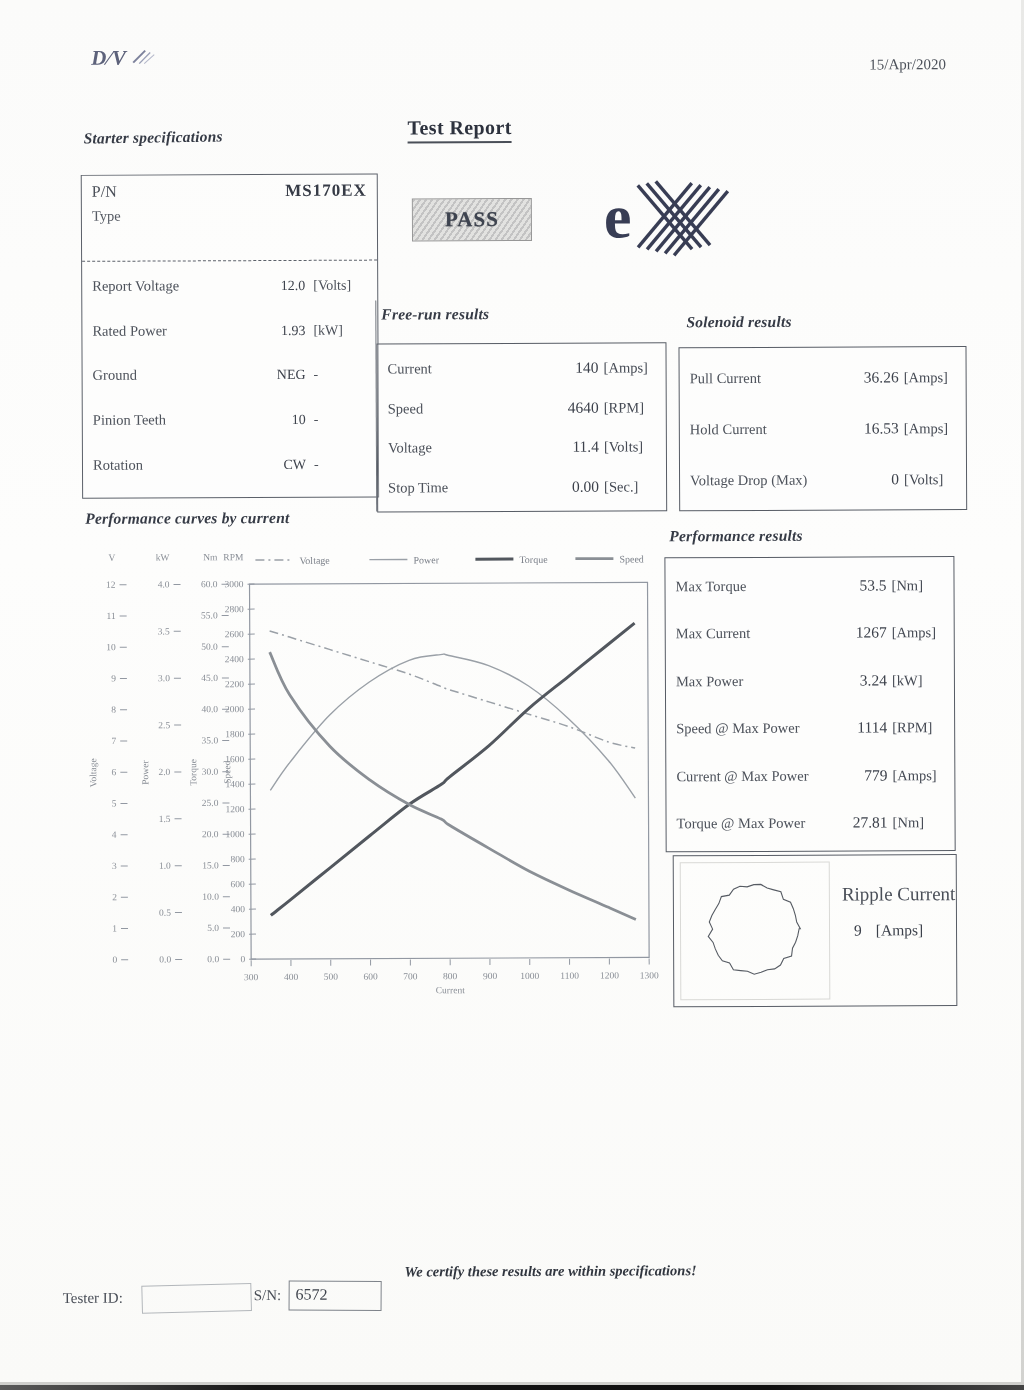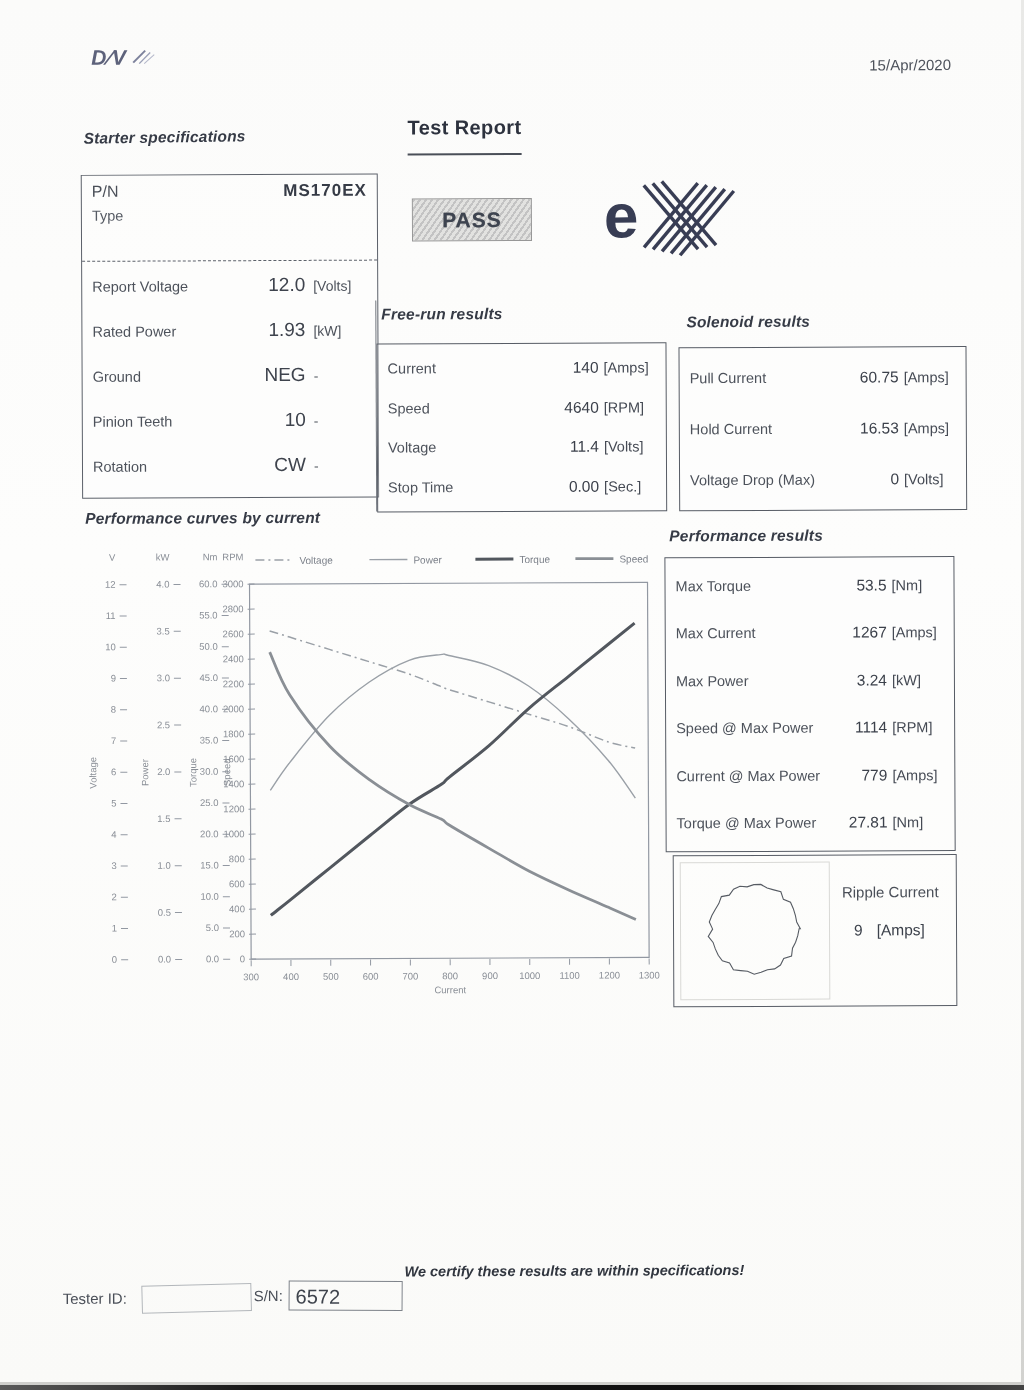--- a/index.html
+++ b/index.html
@@ -1,35 +1,35 @@
 <!DOCTYPE html>
 <html><head>
 <meta charset="utf-8">
 <style>
   html,body{margin:0;padding:0;background:#ffffff;}
   .sheet{
     position:relative;width:1024px;height:1390px;overflow:hidden;
     background:
       linear-gradient(180deg,#fbfbfa 0%,#fdfdfc 40%,#fafaf8 100%);
-    font-family:Liberation Sans, sans-serif;color:#4a4f58;
+    font-family:Liberation Serif, serif;color:#4a4f58;
   }
   .tilt{position:absolute;left:0;top:0;width:1024px;height:1390px;
     transform:rotate(-0.25deg);transform-origin:50% 50%;}
   
   .scan-bottom{position:absolute;left:0;right:0;bottom:0;height:5px;
     background:linear-gradient(90deg,#5a5a5a,#161616 25%,#0e0e0e 75%,#444);}
   .scan-bottom2{position:absolute;left:0;right:0;bottom:5px;height:3px;background:#cfcfcc;}
   .scan-right{position:absolute;top:0;bottom:0;right:0;width:3px;
     background:linear-gradient(180deg,#e9e9e7,#d2d2cf);}
   .vline-artifact{position:absolute;left:377px;top:300px;width:1px;height:211px;background:#70757d;}
   
   .h-ital{font-style:italic;font-weight:700;font-size:15.5px;color:#363b46;letter-spacing:.2px;}
   .date{position:absolute;left:872px;top:58px;font-size:15px;color:#4d525b;}
   .title{position:absolute;left:410px;top:116px;font-size:20px;font-weight:700;color:#2d323e;
-    border-bottom:2px solid #4a4f58;padding-bottom:14px;letter-spacing:.4px;}
+    border-bottom:2px solid #4a4f58;padding-bottom:2px;letter-spacing:.4px;}
   .starter{position:absolute;left:86px;top:127px;transform:rotate(-0.6deg);}
   
   .dv{position:absolute;left:94px;top:44px;color:#5d627b;}
   .dv .dvtxt{font-style:italic;font-weight:800;font-size:21px;letter-spacing:1px;}
   
   .pass{position:absolute;left:414px;top:198px;width:118px;height:41px;
     background:repeating-linear-gradient(125deg,#c3c3c3 0 2px,#e2e2e0 2px 5px);
     border:1px solid #979797;display:flex;align-items:center;justify-content:center;}
   .pass span{font-weight:800;font-size:21px;color:#3e4450;letter-spacing:1px;text-shadow:0 0 1px #777;}
   
@@ -42,59 +42,59 @@
     border:1.5px solid #5c616a;background:rgba(255,255,255,.25);}
   .spec-top{height:86px;border-bottom:1.5px dashed #5c616a;padding:6px 10px 0 10px;box-sizing:border-box;}
   .pn-row{display:flex;justify-content:space-between;align-items:baseline;}
   .pn-label{font-size:16px;color:#4a4f58;}
   .pn-value{font-size:17px;font-weight:700;color:#363b46;letter-spacing:1px;}
   .type-label{font-size:14.5px;color:#565b64;margin-top:6px;}
   .spec-rows{display:flex;flex-direction:column;justify-content:space-around;
     height:228px;padding:2px 10px;box-sizing:border-box;}
   .spec-rows .rrow{display:flex;align-items:baseline;font-size:14.5px;}
   .spec-rows .rlabel{flex:1;color:#4d525b;}
-  .spec-rows .rval{width:60px;text-align:right;color:#3e434d;font-size:19px;}
+  .spec-rows .rval{width:60px;text-align:right;color:#3e434d;font-size:14px;}
   .spec-rows .runit{width:54px;text-align:left;padding-left:8px;color:#4d525b;font-size:14px;}
   
   .panel{position:absolute;border:1.5px solid #575c65;background:rgba(255,255,255,.25);box-sizing:border-box;}
   .rows{display:flex;flex-direction:column;justify-content:space-around;height:100%;
     padding:4px 10px;box-sizing:border-box;}
   .rows .rrow{display:flex;align-items:baseline;font-size:14.5px;}
   .rows .rlabel{flex:1;color:#4d525b;}
   .rows .rval{text-align:right;color:#3c414b;font-size:15.5px;}
   .rows .runit{text-align:left;padding-left:5px;color:#454a54;font-size:14.5px;min-width:52px;}
   .fr-head{position:absolute;left:383px;top:305px;}
   .fr-box{left:378px;top:343px;width:290px;height:169px;}
   .so-head{position:absolute;left:688px;top:314px;}
   .so-box{left:680px;top:348px;width:288px;height:164px;}
   .pr-head{position:absolute;left:670px;top:528px;text-align:right;}
   .pr-box{left:665px;top:558px;width:290px;height:295px;}
   .pc-head{position:absolute;left:86px;top:508px;}
   
   .ripple-box{left:672px;top:856px;width:284px;height:152px;}
   .ripple-left{position:absolute;left:6px;top:6px;width:148px;bottom:6px;border:1px solid #d9d9d6;}
-  .ripple-title{position:absolute;left:168px;top:28px;font-size:15px;color:#4a4f58;}
+  .ripple-title{position:absolute;left:168px;top:28px;font-size:19px;color:#4a4f58;}
   .ripple-val{position:absolute;left:180px;top:66px;font-size:15.5px;color:#3c414b;}
   .ripple-val .u{margin-left:14px;}
   
   .chart{position:absolute;left:80px;top:543px;}
   .tick{font-size:9.5px;fill:#898e96;}
   .lgd{font-size:10px;fill:#7c818a;}
   .anchor-end{text-anchor:end;}
   .anchor-mid{text-anchor:middle;}
   .tickline{stroke:#9298a2;stroke-width:1;}
   
   .certify{position:absolute;left:402px;top:1263px;font-style:italic;font-weight:700;
     font-size:14.5px;color:#31363f;}
   .tester-label{position:absolute;left:60px;top:1288px;font-size:15px;}
   .tester-box{position:absolute;left:139px;top:1283px;width:108px;height:26px;
     border:1px solid #b3b7bb;transform:rotate(-1.2deg);}
   .sn-label{position:absolute;left:251px;top:1286px;font-size:15px;}
-  .sn-box{position:absolute;left:286px;top:1280px;width:114px;height:30px;
-    border:1.2px solid #7e838a;transform:rotate(0.6deg);font-size:20px;color:#3f444d;
+  .sn-box{position:absolute;left:286px;top:1280px;width:93px;height:30px;
+    border:1.2px solid #7e838a;transform:rotate(0.6deg);font-size:16px;color:#3f444d;
     padding:4px 0 0 6px;box-sizing:border-box;}
 </style>
 </head>
 <body>
 
 <div class="sheet">
   <div class="tilt">
 
     <div class="dv">
       <span class="dvtxt">D∕V</span>
@@ -194,21 +194,21 @@
             <span class="runit">[Sec.]</span>
           </div>
         </div>
     </div>
 
     <div class="so-head h-ital">Solenoid results</div>
     <div class="panel so-box">
       <div class="rows">
           <div class="rrow">
             <span class="rlabel">Pull Current</span>
-            <span class="rval">60.75</span>
+            <span class="rval">36.26</span>
             <span class="runit">[Amps]</span>
           </div>
           <div class="rrow">
             <span class="rlabel">Hold Current</span>
             <span class="rval">16.53</span>
             <span class="runit">[Amps]</span>
           </div>
           <div class="rrow">
             <span class="rlabel">Voltage Drop (Max)</span>
             <span class="rval">0</span>

